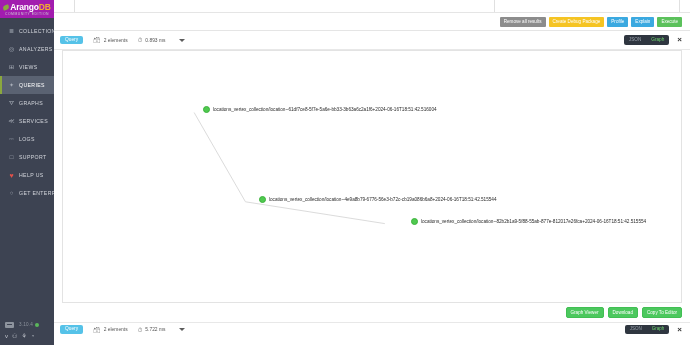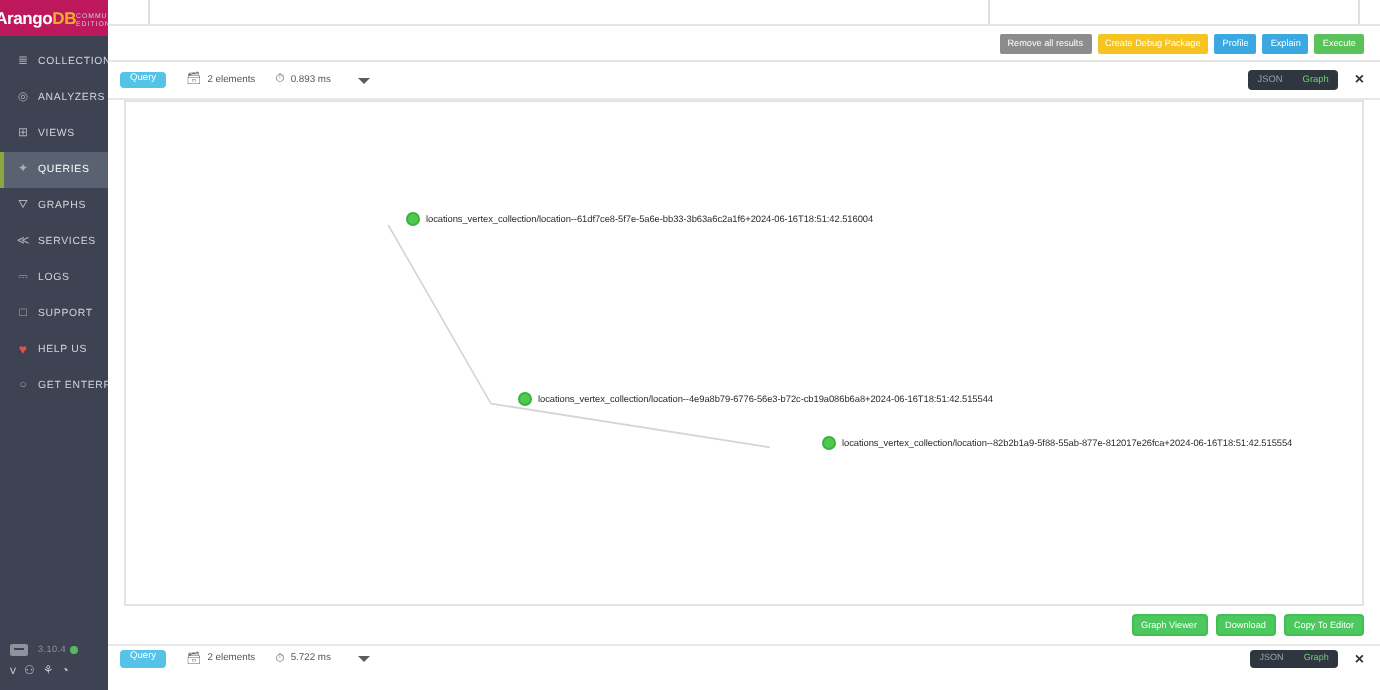--- a/index.html
+++ b/index.html
@@ -14,22 +14,22 @@
   
   #sidebar {
     width: 54px; height: 345px;
     background: #3d4352;
     display: flex; flex-direction: column;
     flex: 0 0 54px;
     position: relative;
   }
   .logo-wrap {
     height: 18px;
-    background: #be185d;
-    display: flex; flex-direction: row;
+    background: #a21caf;
+    display: flex; flex-direction: column;
     align-items: center; justify-content: center;
     padding-top: 1px;
   }
   .logo-line { display: flex; align-items: center; line-height: 1; }
   .logo-leaf {
     width: 6px; height: 5px; margin-right: 1px;
     background: #8ba83e;
     border-radius: 60% 10% 60% 10%;
     transform: rotate(-18deg);
   }

